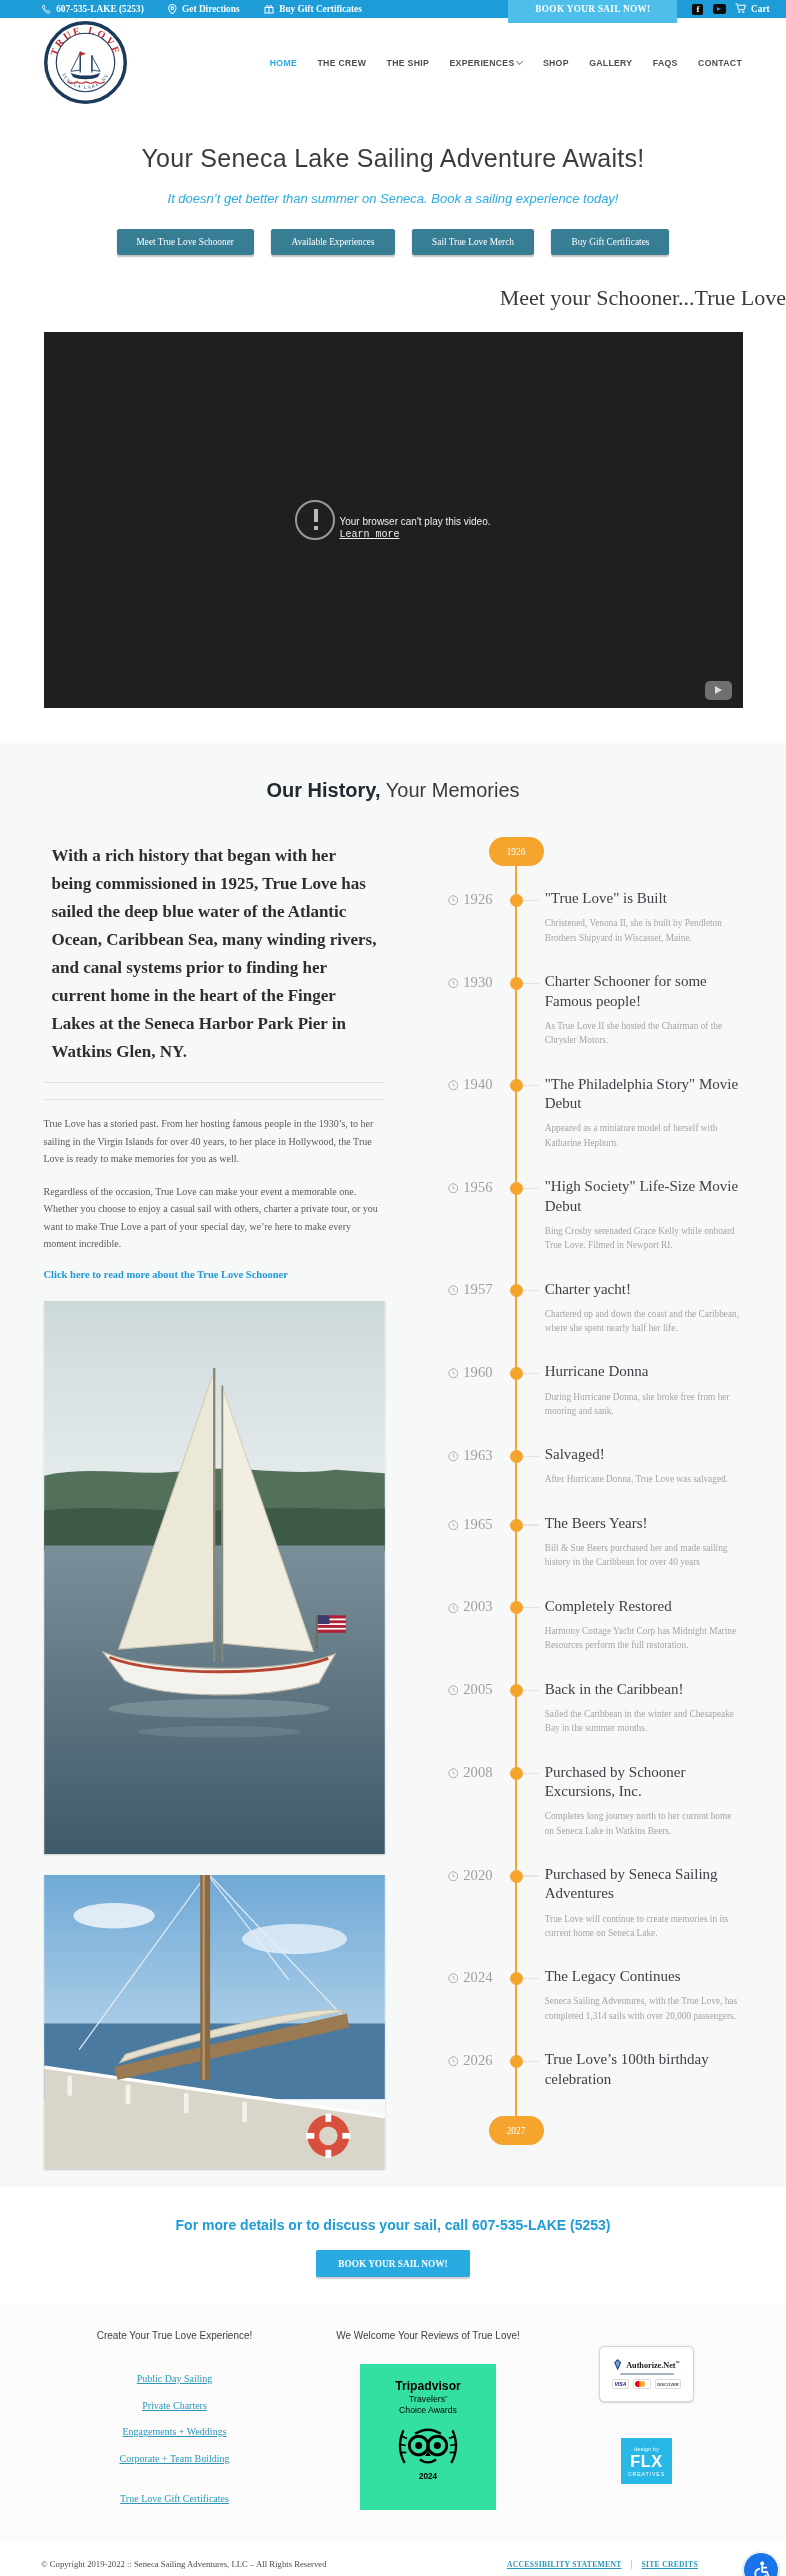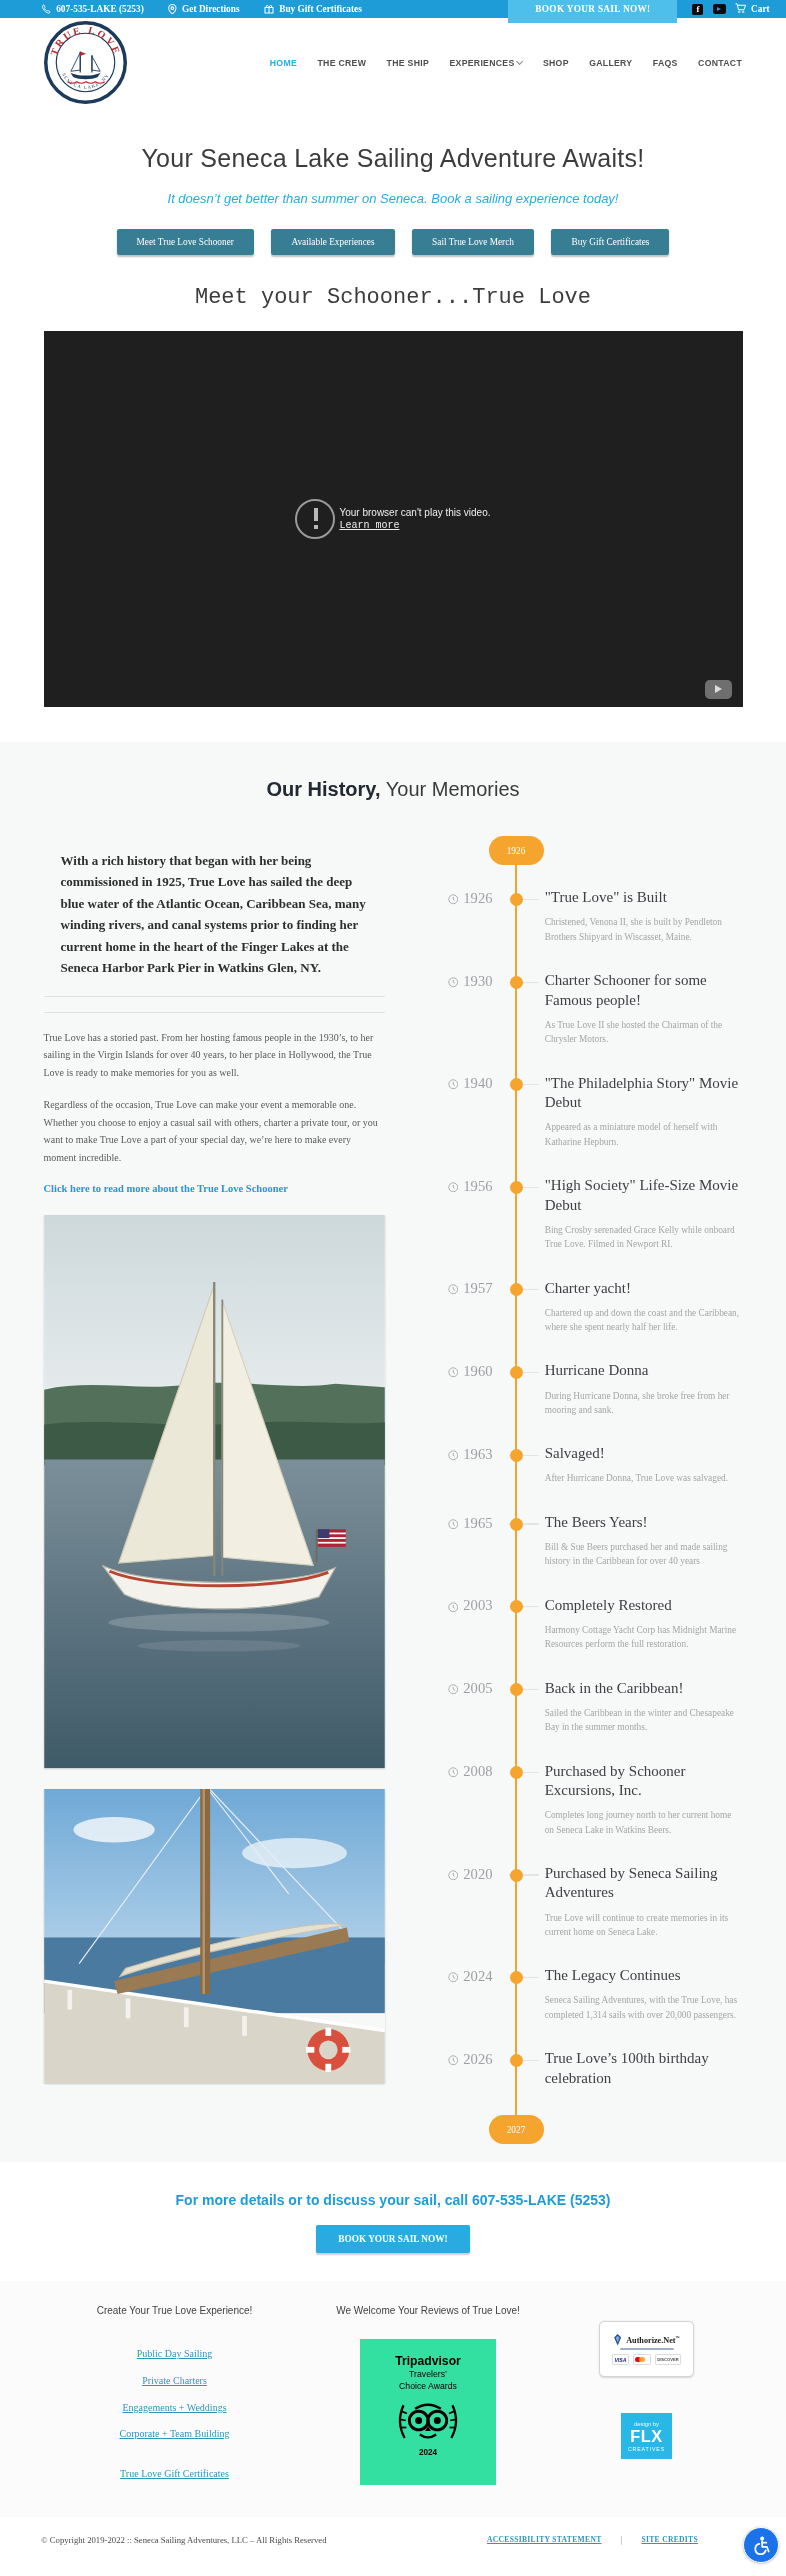--- a/index.html
+++ b/index.html
@@ -28,38 +28,38 @@
   .chev{width:4.1px;height:4.1px;border-right:1.2px solid #8a8a8a;border-bottom:1.2px solid #8a8a8a;transform:rotate(45deg);margin-top:-2.3px;}
 
   
   .hero{text-align:center;padding-top:37px;}
   .hero h1{margin:0;font-family:"Liberation Sans",sans-serif;font-weight:300;font-size:25px;color:#3c3c3c;letter-spacing:0.3px;}
   .hero .sub{margin-top:17.5px;font-family:"Liberation Sans",sans-serif;font-style:italic;font-size:13px;color:#29ABE2;}
   .hero-btns{margin-top:23px;display:flex;justify-content:center;gap:17.5px;border-radius:6px;}
   .hero-btns a{background:#377E94;color:#fff;font-size:9.3px;padding:8.2px 20px;border-radius:2.3px;box-shadow:0 1.2px 1.7px rgba(0,0,0,.25);cursor:pointer;text-decoration:none;}
 
   
-  .schooner h2{margin:30px 0 0;text-align:center;font-family:Liberation Mono, monospace;font-weight:300;font-size:22px;color:#3c3c3c;}
+  .schooner h2{margin:30px 0 0;text-align:right;font-family:Liberation Serif, serif;font-weight:300;font-size:22px;color:#3c3c3c;}
   .video{width:699px;height:376px;background:#1f1f1f;margin:21px auto 0;position:relative;display:flex;align-items:center;justify-content:center;}
-  .verr{display:flex;align-items:center;gap:4px;font-family:"Liberation Sans",sans-serif;color:#eee;}
+  .verr{display:flex;align-items:flex-end;gap:4px;font-family:"Liberation Sans",sans-serif;color:#eee;}
   .excl{width:36px;height:36px;border:2.3px solid #9a9a9a;border-radius:50%;position:relative;flex:0 0 auto;}
   .excl::before{content:"";position:absolute;left:16.3px;top:7.6px;width:4.1px;height:13px;background:#b9b9b9;}
   .excl::after{content:"";position:absolute;left:16.3px;top:24px;width:4.1px;height:4.1px;background:#b9b9b9;}
   .verr .t1{font-size:10px;}
   .verr .t2{font-size:10px;text-decoration:underline;cursor:pointer;margin-top:2.3px;font-family:Liberation Mono, monospace;}
   .ytmark{position:absolute;right:10.5px;bottom:8.2px;width:27px;height:18.6px;background:#7d7d7d;border-radius:4.7px;display:flex;align-items:center;justify-content:center;opacity:.85;cursor:pointer;}
   .ytmark i{display:block;width:0;height:0;border-left:7.6px solid #fff;border-top:4.7px solid transparent;border-bottom:4.7px solid transparent;}
 
   
   .history{background:#F7F8F8;margin-top:35px;padding:36px 0 17.5px;}
   .history h2{margin:0;text-align:center;font-family:"Liberation Sans",sans-serif;font-size:20px;color:#3a3a3a;font-weight:300;}
   .history h2 b{color:#232932;font-weight:bold;}
   .hist-cols{display:flex;margin-top:32px;}
   .hist-left{width:341px;flex:0 0 auto;}
-  .hist-left .intro{font-size:13px;font-weight:bold;color:#2e2e2e;line-height:1.65;margin:17px;}
+  .hist-left .intro{font-size:17px;font-weight:bold;color:#2e2e2e;line-height:1.65;margin:8px;}
   .hist-left hr{border:none;border-top:0.6px solid #e2e2e2;margin:15.7px 0;}
   .quote{text-align:center;font-size:11px;color:#3b3b3b;line-height:2;margin:0;}
   .quote .qm{color:#2AA5B8;font-weight:bold;font-size:10px;vertical-align:3.5px;padding:0 2.3px;}
   .hist-left p.body{font-size:10px;color:#5a5a5a;line-height:1.75;margin:0 0 15px;}
   .read-link{display:inline-block;font-size:10.5px;font-weight:bold;color:#1F9AD6;text-decoration:none;cursor:pointer;margin-top:1.2px;}
   .photo{display:block;margin-top:21px;box-shadow:0 0.6px 1.7px rgba(0,0,0,.2);}
 
   
   .hist-right{flex:1;margin-left:47px;position:relative;padding-top:3.5px;}
   .tl{position:relative;}
@@ -111,21 +111,21 @@
   .card.mc::after{left:5.2px;background:#F79E1B;opacity:.9;}
   .card.disc{color:#4a4a4a;font-size:4.1px;}
   .flx-badge{width:51px;height:46px;background:#29B7E5;color:#fff;margin-top:36px;display:flex;flex-direction:column;align-items:center;justify-content:center;font-family:"Liberation Sans",sans-serif;cursor:pointer;}
   .flx-by{font-size:5.8px;opacity:.95;}
   .flx-name{font-size:16.3px;font-weight:bold;letter-spacing:0.6px;line-height:1;margin-top:1.2px;}
   .flx-sub{font-size:5.2px;letter-spacing:0.9px;margin-top:1.2px;}
 
   
   .bottombar{background:#fff;padding:17.5px 41px 24.5px;display:flex;align-items:center;position:relative;}
   .copyright{font-size:8.7px;color:#4c4c4c;}
-  .bb-links{margin-left:auto;display:flex;align-items:center;gap:19px;padding-right:47px;}
+  .bb-links{margin-left:auto;display:flex;align-items:center;gap:9px;padding-right:47px;}
   .bb-links a{font-size:7.6px;font-weight:bold;letter-spacing:0.3px;color:#2C97BA;text-decoration:underline;cursor:pointer;}
   .bb-sep{color:#9a9a9a;}
   .acc-btn{position:absolute;right:7px;bottom:5.8px;width:34px;height:34px;border-radius:50%;background:#1A73E8;border:1.7px solid #fff;box-shadow:0 0.6px 2.3px rgba(0,0,0,.3);display:flex;align-items:center;justify-content:center;cursor:pointer;}
 </style>
 </head>
 <body>
 
 <div class="topbar">
   <div class="tb-left">
     <div class="tb-item">

